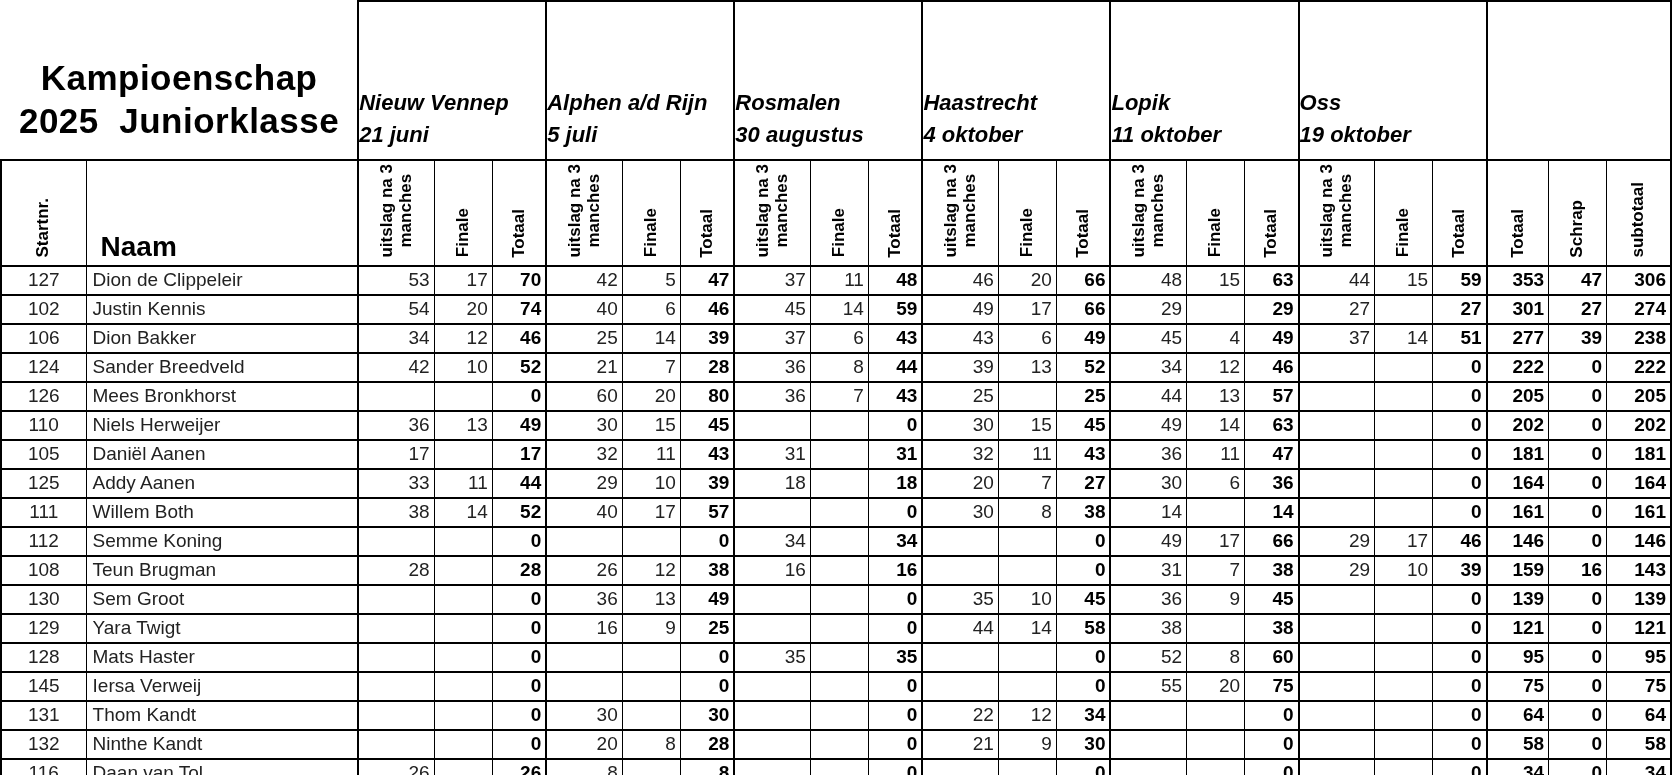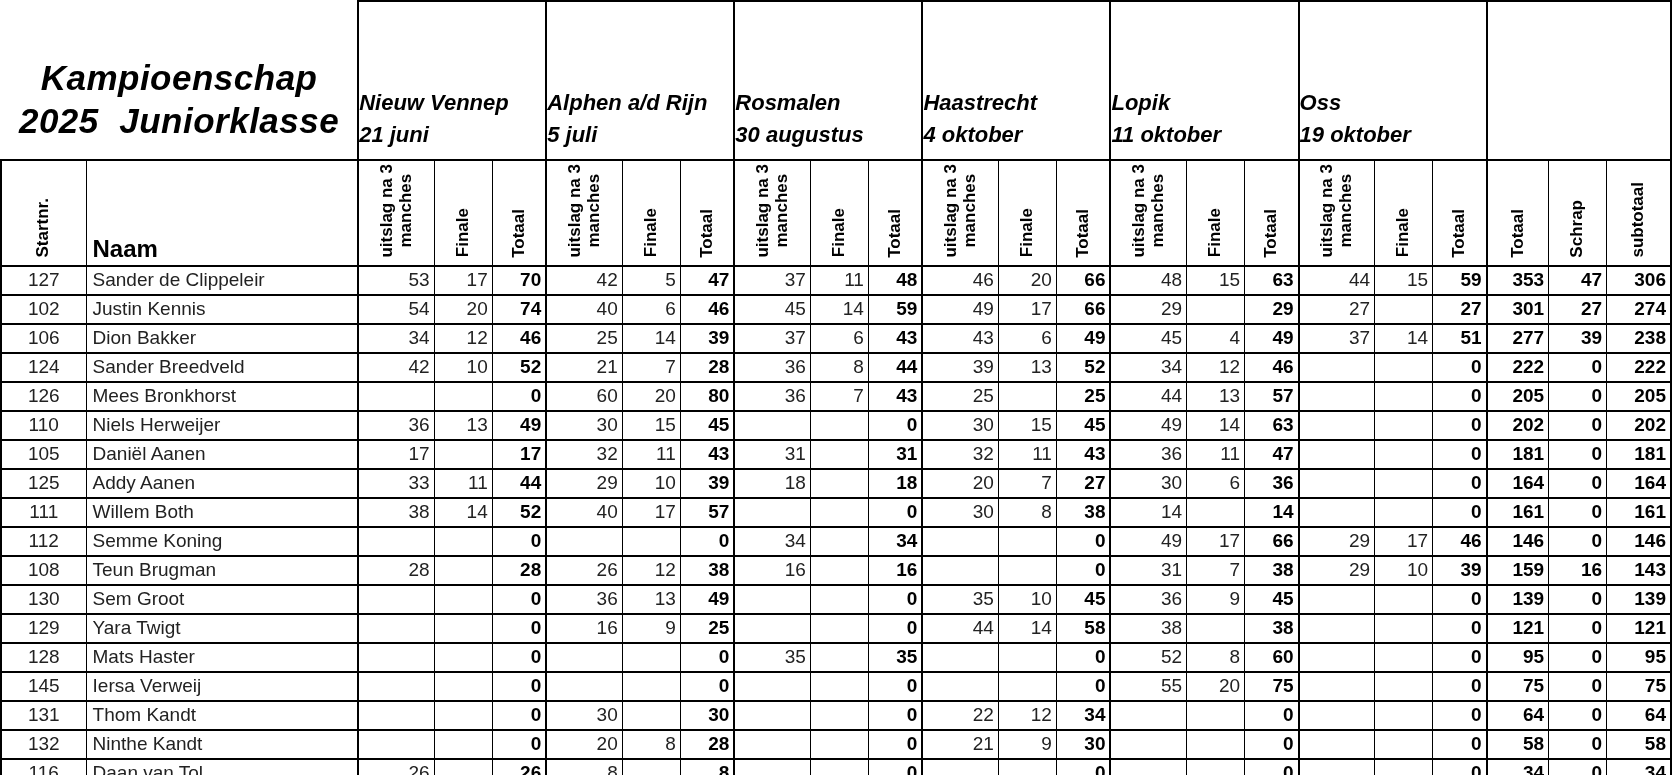--- a/index.html
+++ b/index.html
@@ -5,28 +5,28 @@
   html,body{margin:0;padding:0;}
   body{width:1672px;background:#fff;color:#000;font-family:"Liberation Sans",sans-serif;}
   table{border-collapse:collapse;table-layout:fixed;width:1672px;}
   td{border:1px solid #000;padding:0;overflow:hidden;}
   thead td{border-bottom:2px solid #000;}
   #events-row td{border-top:2px solid #000;height:142px;}
   td:first-child{border-left:2px solid #000;}
   tr td:last-child{border-right:2px solid #000;}
   tbody tr:last-child td{border-bottom:2px solid #000;}
   .blk{border-left-width:2px !important;}
-  .title-cell{border-top:none !important;border-left:none !important;vertical-align:bottom;text-align:center;padding-bottom:16px;font-style:italic;}
+  .title-cell{border-top:none !important;border-left:none !important;vertical-align:bottom;text-align:center;padding-bottom:16px;}
   .t1{font-weight:700;font-size:35px;line-height:1.25;letter-spacing:.5px;}
   .t2{white-space:pre;}
   .event-cell{vertical-align:bottom;text-align:left;font-weight:700;font-style:italic;font-size:22px;line-height:1.45;padding-bottom:8px;}
   #cols-row td{height:97px;vertical-align:bottom;}
   .vcell{text-align:center;}
   .vtext{display:inline-block;writing-mode:vertical-rl;transform:rotate(180deg);font-weight:700;font-size:17px;line-height:1.1;padding:3px 0 3px 0;white-space:nowrap;}
-  .naam-h{font-weight:700;font-size:24px;padding:0 0 2px 6px;vertical-align:bottom;}
+  .naam-h{font-weight:700;font-size:28px;padding:0 0 2px 14px;vertical-align:bottom;}
   tbody tr{height:29px;}
   tbody td{border-top:2px solid #000;border-bottom:2px solid #000;font-size:19px;color:#222;}
   .snr{text-align:center;margin-left:7px;}
   .name{text-align:left;padding-left:6px;}
   .num{text-align:right;padding-right:4px;}
   .tot{font-weight:700;color:#000;}
 </style>
 </head>
 <body>
 
@@ -111,21 +111,21 @@
           <td class="vcell"><span class="vtext">Finale</span></td>
           <td class="vcell"><span class="vtext">Totaal</span></td>
           <td id="h-gtot" class="vcell blk"><span class="vtext">Totaal</span></td>
         <td class="vcell"><span class="vtext">Schrap</span></td>
         <td class="vcell"><span class="vtext">subtotaal</span></td>
       </tr>
     </thead>
     <tbody id="tbody">
         <tr>
           <td class="snr">127</td>
-          <td class="name">Sander de Clippeleir</td>
+          <td class="name">Dion de Clippeleir</td>
           <td class="num blk">53</td>
           <td class="num">17</td>
           <td class="num tot">70</td>
           <td class="num blk">42</td>
           <td class="num">5</td>
           <td class="num tot">47</td>
           <td class="num blk">37</td>
           <td class="num">11</td>
           <td class="num tot">48</td>
           <td class="num blk">46</td>

